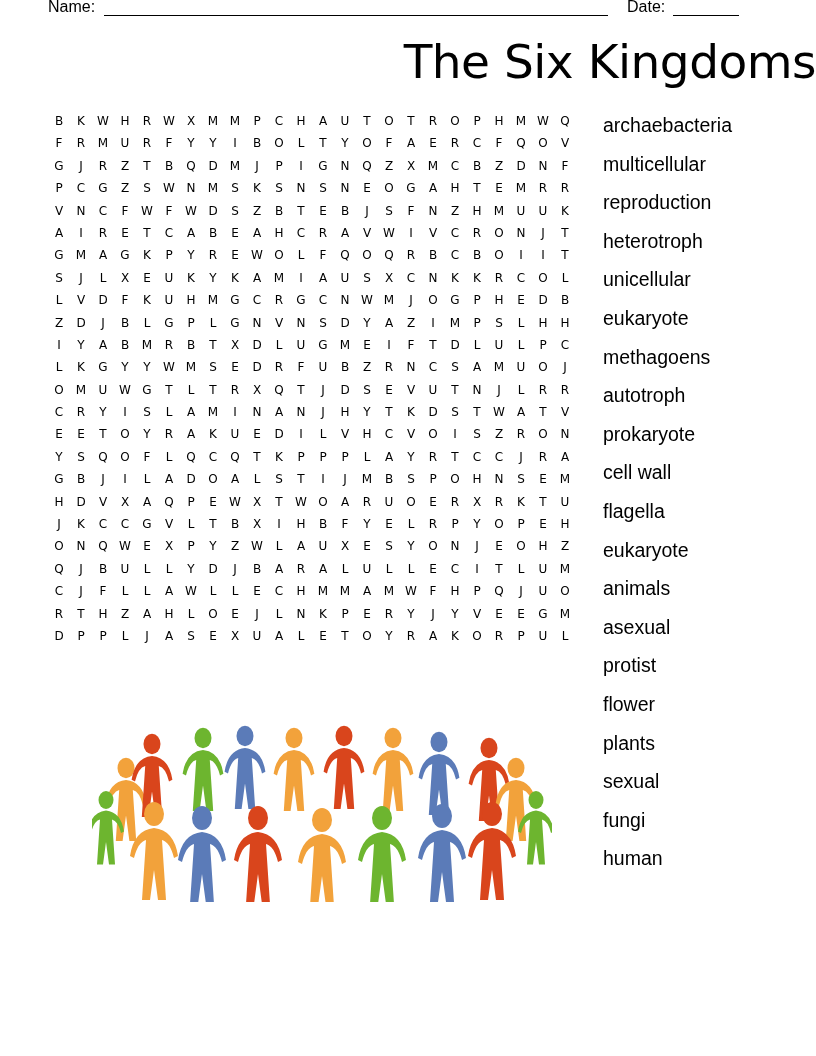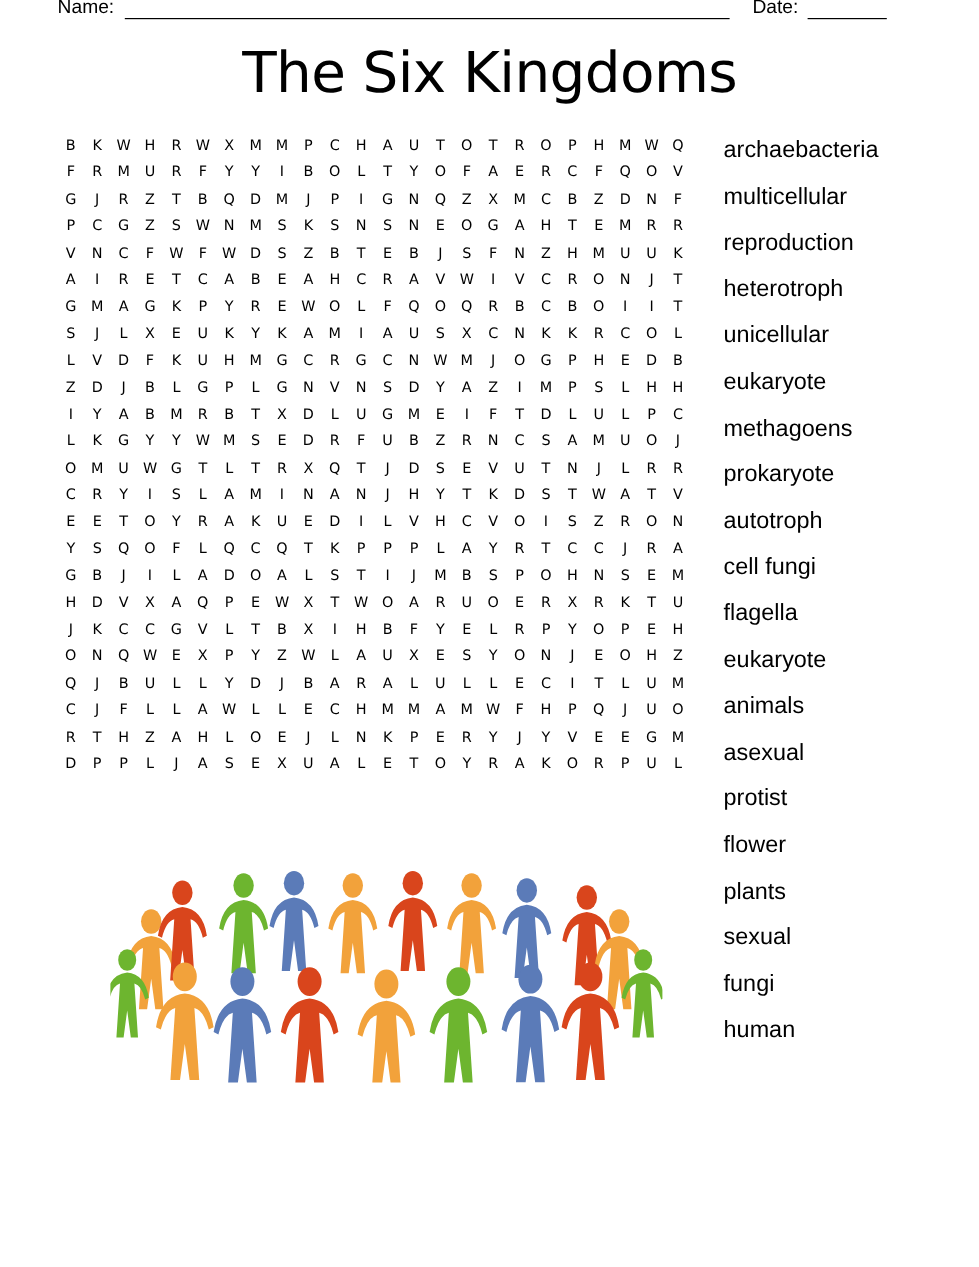--- a/index.html
+++ b/index.html
@@ -8,21 +8,21 @@
       position: absolute; top: -2px; left: 48px; width: 700px; height: 22px;
       font-family: "Liberation Sans", sans-serif; font-size: 16px; color: #000;
       white-space: nowrap;
     }
     .header-line .name-label { position: absolute; left: 0; top: 0; }
     .header-line .name-blank { position: absolute; left: 56px; top: 17px; width: 504px; border-bottom: 1px solid #000; }
     .header-line .date-label { position: absolute; left: 579px; top: 0; }
     .header-line .date-blank { position: absolute; left: 625px; top: 17px; width: 66px; border-bottom: 1px solid #000; }
 
     .title {
-      position: absolute; top: 34px; left: 0; width: 816px; text-align: center;
+      position: absolute; top: 34px; left: 0; width: 816px; text-align: right;
       font-family: "DejaVu Sans", sans-serif; font-size: 47px; font-weight: normal;
       letter-spacing: -0.5px; color: #000;
     }
 
     .grid {
       position: absolute; left: 48px; top: 110px;
       display: grid;
       grid-template-columns: repeat(24, 22px);
       grid-auto-rows: 22.4px;
     }
@@ -633,23 +633,23 @@
   </div>
 
 <ul class="word-list" id="word-list">
     <li class="word">archaebacteria</li>
     <li class="word">multicellular</li>
     <li class="word">reproduction</li>
     <li class="word">heterotroph</li>
     <li class="word">unicellular</li>
     <li class="word">eukaryote</li>
     <li class="word">methagoens</li>
+    <li class="word">autotroph</li>
     <li class="word">prokaryote</li>
-    <li class="word">autotroph</li>
-    <li class="word">cell fungi</li>
+    <li class="word">cell wall</li>
     <li class="word">flagella</li>
     <li class="word">eukaryote</li>
     <li class="word">animals</li>
     <li class="word">asexual</li>
     <li class="word">protist</li>
     <li class="word">flower</li>
     <li class="word">plants</li>
     <li class="word">sexual</li>
     <li class="word">fungi</li>
     <li class="word">human</li>

